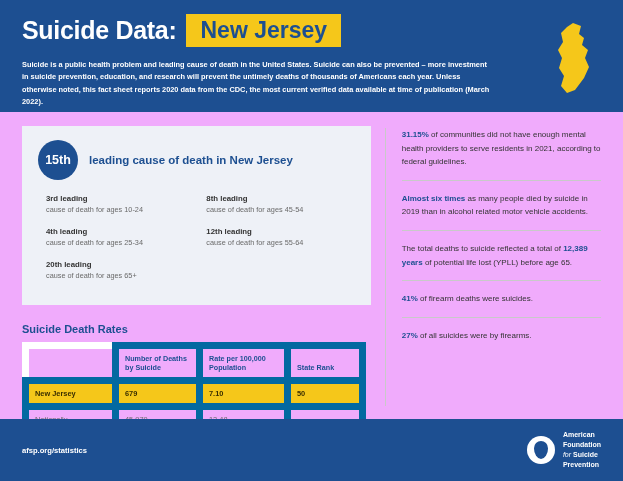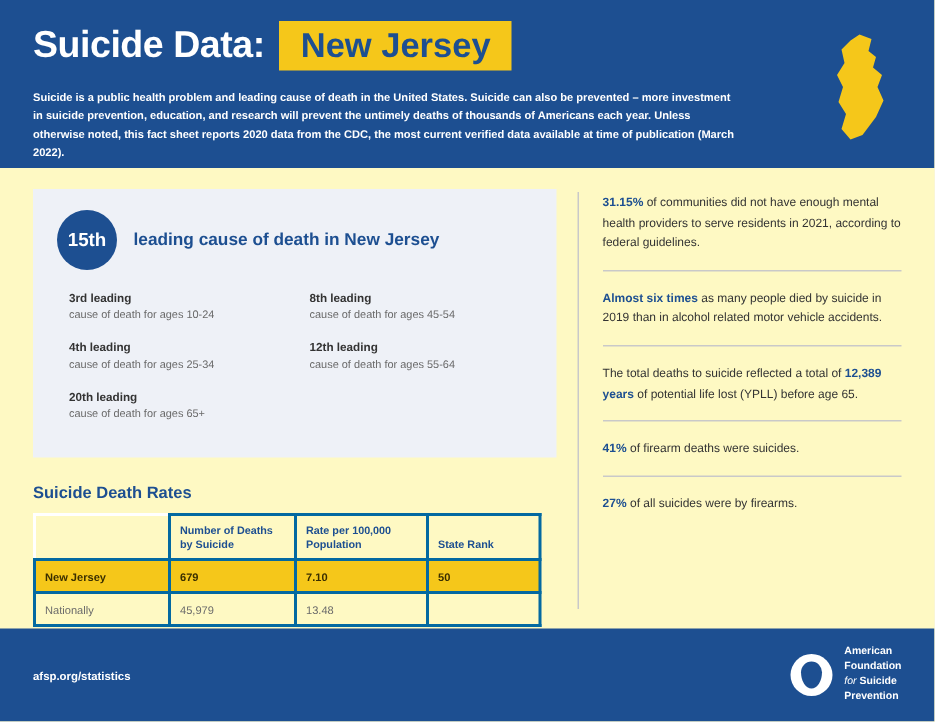--- a/index.html
+++ b/index.html
@@ -5,21 +5,21 @@
   * { box-sizing: border-box; margin: 0; padding: 0; }
   body {
     width: 623px; height: 481px;
     font-family: "Liberation Sans", sans-serif;
     background: #f2f2f2;
     overflow: hidden;
   }
   .page {
     position: relative;
     width: 623px; height: 481px;
-    background: #fef9c3;
+    background: #f0abfc;
   }
 
   
   .header {
     position: relative;
     background: #1d4f91;
     height: 112px;
     padding: 14px 22px 0 22px;
   }
   .title-row {
@@ -121,21 +121,21 @@
     font-size: 11px;
     font-weight: bold;
     margin: 18px 0 7px 0;
   }
   table {
     border-collapse: collapse;
     width: 337px;
     table-layout: fixed;
   }
   th, td {
-    border: 2px solid #0369a1;
+    border: 7px solid #0369a1;
     padding: 5px 6px;
     text-align: left;
     vertical-align: middle;
     height: 22px;
   }
   th {
     color: #1d4f91;
     font-size: 7.2px;
     font-weight: bold;
     line-height: 1.25;

